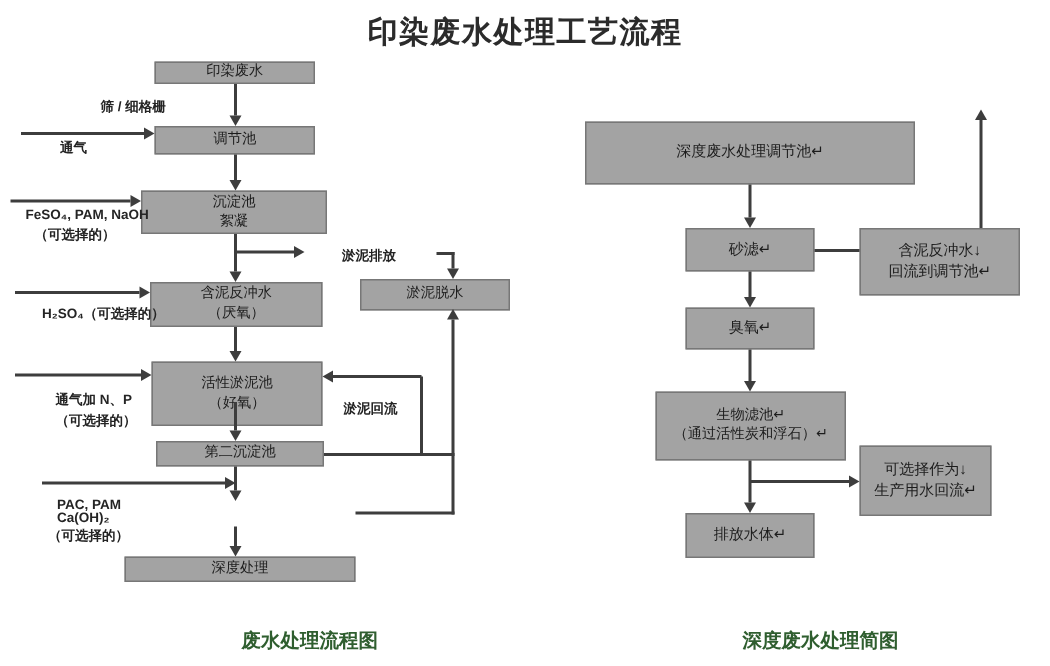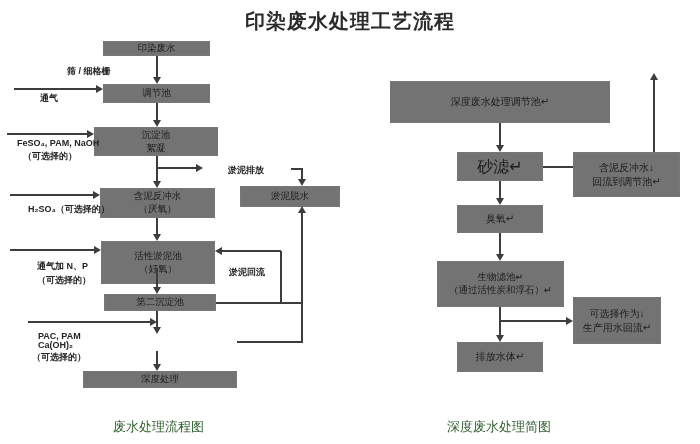--- a/index.html
+++ b/index.html
@@ -5,34 +5,34 @@
   html,body{margin:0;padding:0;background:#ffffff;}
   #canvas{
     position:relative;width:700px;height:444px;background:#ffffff;overflow:hidden;
     font-family:"Liberation Sans","DejaVu Sans",sans-serif;color:#1c1c1c;
   }
   .title{
     position:absolute;left:0;right:0;top:8px;text-align:center;
     font-size:20px;font-weight:bold;color:#2b2b2b;letter-spacing:1px;
   }
   .box{
-    position:absolute;background:#737373;border:1px solid #777777;
+    position:absolute;background:#a3a3a3;border:1px solid #777777;
     display:flex;flex-direction:column;align-items:center;justify-content:center;
     text-align:center;font-size:9.5px;line-height:1.35;color:#1c1c1c;
     box-sizing:border-box;white-space:nowrap;
   }
   .hl{position:absolute;height:2px;background:#3d3d3d;}
   .vl{position:absolute;width:2px;background:#3d3d3d;}
   .ar{position:absolute;width:0;height:0;}
   .ar-r{border-top:4px solid transparent;border-bottom:4px solid transparent;border-left:7px solid #3d3d3d;}
   .ar-l{border-top:4px solid transparent;border-bottom:4px solid transparent;border-right:7px solid #3d3d3d;}
   .ar-d{border-left:4px solid transparent;border-right:4px solid transparent;border-top:7px solid #3d3d3d;}
   .ar-u{border-left:4px solid transparent;border-right:4px solid transparent;border-bottom:7px solid #3d3d3d;}
   .lbl{position:absolute;font-size:9px;font-weight:bold;color:#242424;white-space:nowrap;}
-  .caption{position:absolute;font-size:13px;font-weight:normal;color:#2f5e2f;white-space:nowrap;}
+  .caption{position:absolute;font-size:13px;font-weight:bold;color:#2f5e2f;white-space:nowrap;margin-left:48px;}
 </style>
 </head>
 <body>
 
 <div id="canvas">
 
   <div class="title">印染废水处理工艺流程</div>
 
   <div class="box" style="left:103px;top:41px;width:107px;height:15px">
     <span>印染废水</span>
@@ -114,21 +114,21 @@
   <div class="lbl" style="left:38px;top:340px">Ca(OH)₂</div>
   <div class="lbl" style="left:32px;top:351px">（可选择的）</div>
   <div class="lbl" style="left:228px;top:164px">淤泥排放</div>
   <div class="lbl" style="left:229px;top:266px">淤泥回流</div>
 
   <div class="caption" style="left:113px;top:418px">废水处理流程图</div>
 
   <div class="box" style="left:390px;top:81px;width:220px;height:42px;font-size:10px">
     <span>深度废水处理调节池↵</span>
   </div>
-  <div class="box" style="left:457px;top:152px;width:86px;height:29px;font-size:16px">
+  <div class="box" style="left:457px;top:152px;width:86px;height:29px;font-size:10px">
     <span>砂滤↵</span>
   </div>
   <div class="box" style="left:573px;top:152px;width:107px;height:45px;font-size:10px">
     <span>含泥反冲水↓</span>
     <span>回流到调节池↵</span>
   </div>
   <div class="box" style="left:457px;top:205px;width:86px;height:28px;font-size:10px">
     <span>臭氧↵</span>
   </div>
   <div class="box" style="left:437px;top:261px;width:127px;height:46px;font-size:9.5px">

